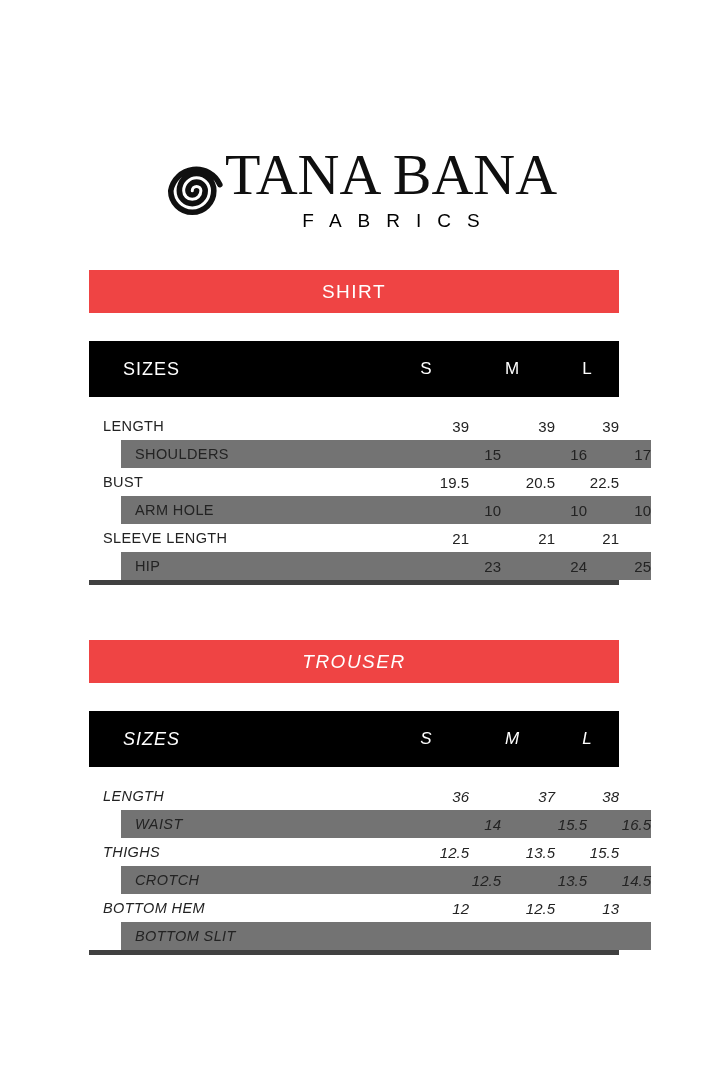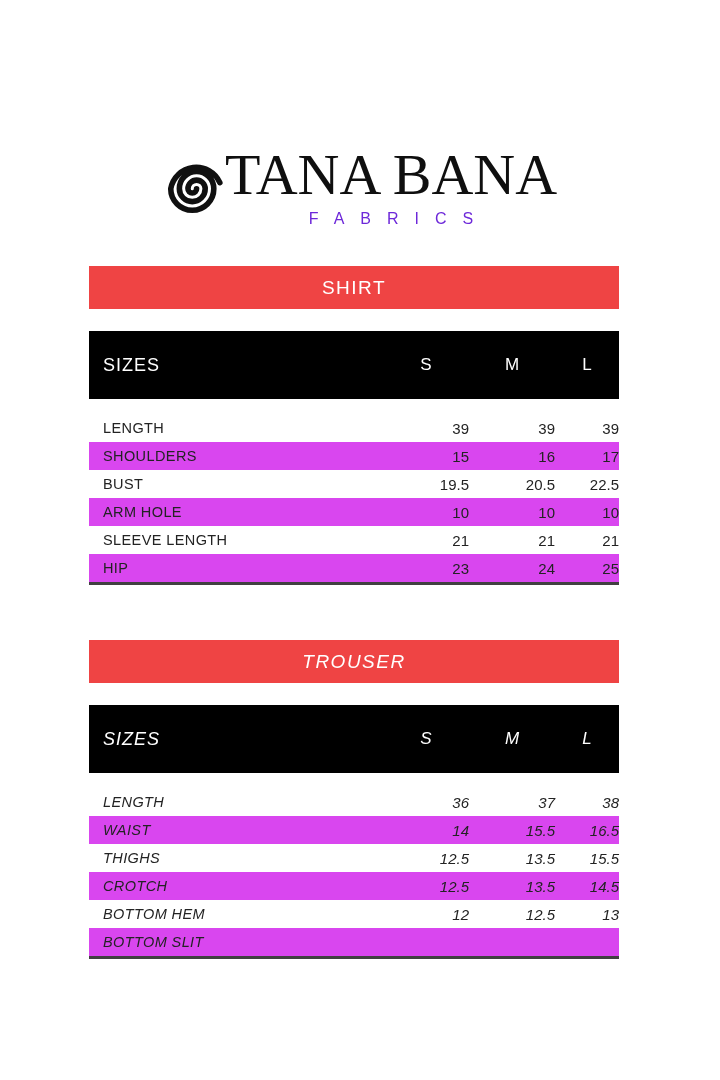--- a/index.html
+++ b/index.html
@@ -24,25 +24,25 @@
   .brand-text { display: flex; flex-direction: column; align-items: center; }
   .brand-name {
     font-family: "Liberation Serif", serif;
     font-size: 58px;
     line-height: 1.0;
     color: #0f0f0f;
     white-space: nowrap;
     letter-spacing: 0px;
   }
   .brand-sub {
-    font-size: 16px;
+    font-size: 19px;
     letter-spacing: 16px;
     margin-right: -16px; 
     margin-top: 6px;
-    color: #6d28d9;
+    color: #000000;
     white-space: nowrap;
   }
 
   
   .content { width: 530px; margin-left: 89px; }
   .size-table.first { margin-top: 38px; }
   .size-table.second { margin-top: 55px; font-style: italic; }
 
   .title-bar {
     height: 43px;
@@ -55,33 +55,34 @@
     letter-spacing: 1.5px;
   }
 
   .grid-row {
     display: grid;
     grid-template-columns: 1fr 86px 86px 64px;
     align-items: center;
     width: 100%;
   }
   .sizes-bar {
-    margin-top: 22px;
-    height: 68px;
+    margin-top: 28px;
+    height: 56px;
     background: #000000;
     color: #ffffff;
+    padding-left: 20px;
   }
   .sizes-bar .lbl { padding-left: 14px; font-size: 18px; letter-spacing: 1px; }
   .sizes-bar .cell { text-align: center; font-size: 17px; }
 
-  .rows { margin-top: 15px; border-bottom: 3px solid #404040; }
+  .rows { margin-top: 15px; border-bottom: 5px solid #404040; }
   .data-row { height: 28px; font-size: 15px; }
   .data-row .lbl { padding-left: 14px; font-size: 14.5px; letter-spacing: 0.4px; }
   .data-row .cell { text-align: right; }
-  .data-row.stripe { background: #d946ef; }
+  .data-row.stripe { background: #737373; margin-left: 32px; }
 </style>
 </head>
 <body>
 
 <div class="page">
 
   <div class="logo">
     <svg class="spiral" viewBox="16 12 72 72" aria-hidden="true">
       <path d="M55 50 a5 5 0 0 1 -10 0 a10 10 0 0 1 20 0 a15 15 0 0 1 -30 0 a20 20 0 0 1 40 0 a25 25 0 0 1 -50 0 a30 30 0 0 1 57 -7" fill="none" stroke="#101010" stroke-width="6.5" stroke-linecap="round"></path>
     </svg>

